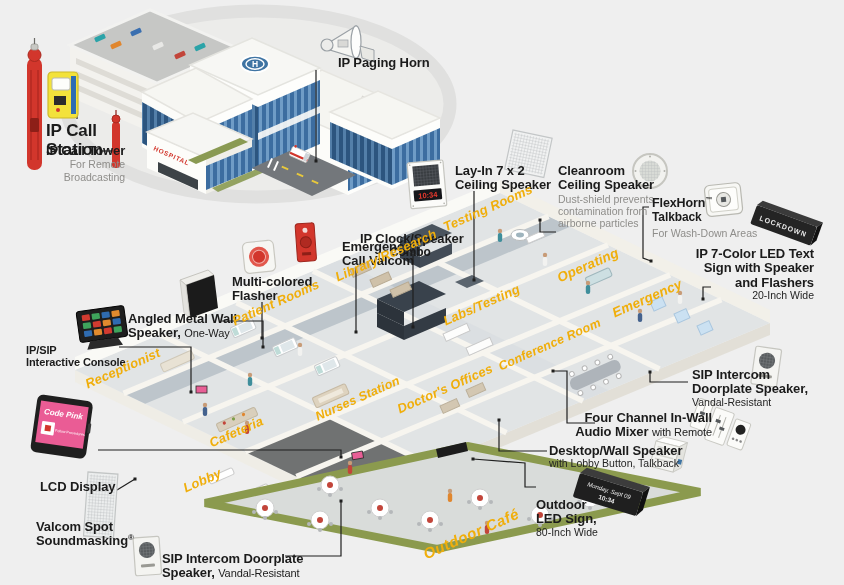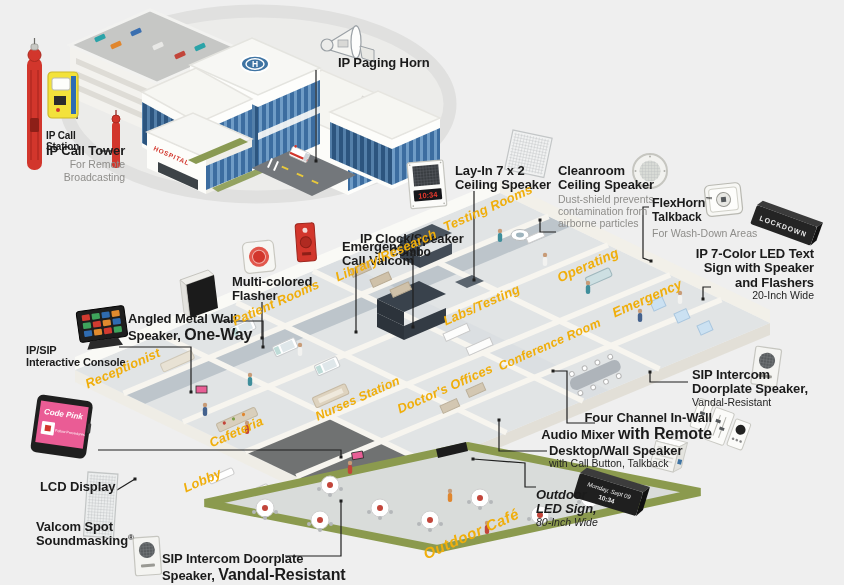--- a/index.html
+++ b/index.html
@@ -4,21 +4,21 @@
 <style>
   html,body{margin:0;padding:0;background:#efefef;}
   .stage{position:relative;width:844px;height:585px;overflow:hidden;background:#efefef;
          font-family:"Liberation Sans",sans-serif;}
   svg{font-family:"Liberation Sans",sans-serif;}
   .lbl{position:absolute;font-weight:700;font-size:13px;line-height:1.1;color:#1b1b1b;
        letter-spacing:-0.1px;white-space:nowrap;}
   .lbl .ln{display:block;}
   .sub-gray{font-weight:400;font-size:10.5px;color:#8e8d8a;line-height:1.18;letter-spacing:0;}
   .sub-black{font-weight:400;font-size:10.5px;color:#242424;letter-spacing:0;}
-  .reg{font-weight:700;font-size:16px;text-align:center;}
+  .reg{font-weight:400;font-size:11px;text-align:center;}
   .tm{font-size:7px;vertical-align:super;}
   .rmark{font-size:8px;vertical-align:super;}
   .right{text-align:right;}
   .room-label{position:absolute;color:#f0ae0b;font-style:italic;font-weight:700;font-size:13px;
        transform:rotate(-24deg);transform-origin:0 50%;white-space:nowrap;letter-spacing:.2px;}
   .room-big{font-size:15px;letter-spacing:.6px;}
 </style>
 </head>
 <body>
 
@@ -610,21 +610,21 @@
     <text x="33" y="19.5" text-anchor="middle" font-size="6.5" font-weight="bold" fill="#e8e8e8">10:34</text>
   </g>
 </svg>
 
 
 
 <div class="lbl" style="left:306px;top:56px;padding-left:32px;">
   <span class="ln">IP Paging Horn</span>
 </div>
 
-<div class="lbl" style="left:46px;top:130px;font-size:10px;">
+<div class="lbl" style="left:46px;top:122px;font-size:17px;">
   <span class="ln">IP Call</span>
   <span class="ln">Station</span>
 </div>
 
 <div class="lbl" style="left:46px;top:144px;text-align:right;">
   <span class="ln">IP Call Tower</span>
   <span class="ln sub-gray">For Remote</span>
   <span class="ln sub-gray">Broadcasting</span>
 </div>
 
@@ -702,24 +702,24 @@
 </div>
 
 <div class="lbl right" style="right:132px;top:411px;">
   <span class="ln">Four Channel In-Wall</span>
   <span class="ln"><span>Audio Mixer</span>
   <span class="reg">with Remote</span></span>
 </div>
 
 <div class="lbl" style="left:549px;top:444px;">
   <span class="ln">Desktop/Wall Speaker</span>
-  <span class="ln sub-black">with Call Button, Talkback</span>
-</div>
-
-<div class="lbl" style="left:536px;top:488px;font-style:italic;">
+  <span class="ln sub-black">with Lobby Button, Talkback</span>
+</div>
+
+<div class="lbl" style="left:536px;top:498px;">
   <span class="ln">Outdoor</span>
   <span class="ln">LED Sign,</span>
   <span class="ln sub-black">80-Inch Wide</span>
 </div>
 
 
 <div class="room-label" style="left:444px;top:220px;">Testing Rooms</div>
 <div class="room-label" style="left:336px;top:270px;">Library/Research</div>
 <div class="room-label" style="left:233px;top:314px;">Patient Rooms</div>
 <div class="room-label" style="left:86px;top:377px;">Receptionist</div>

